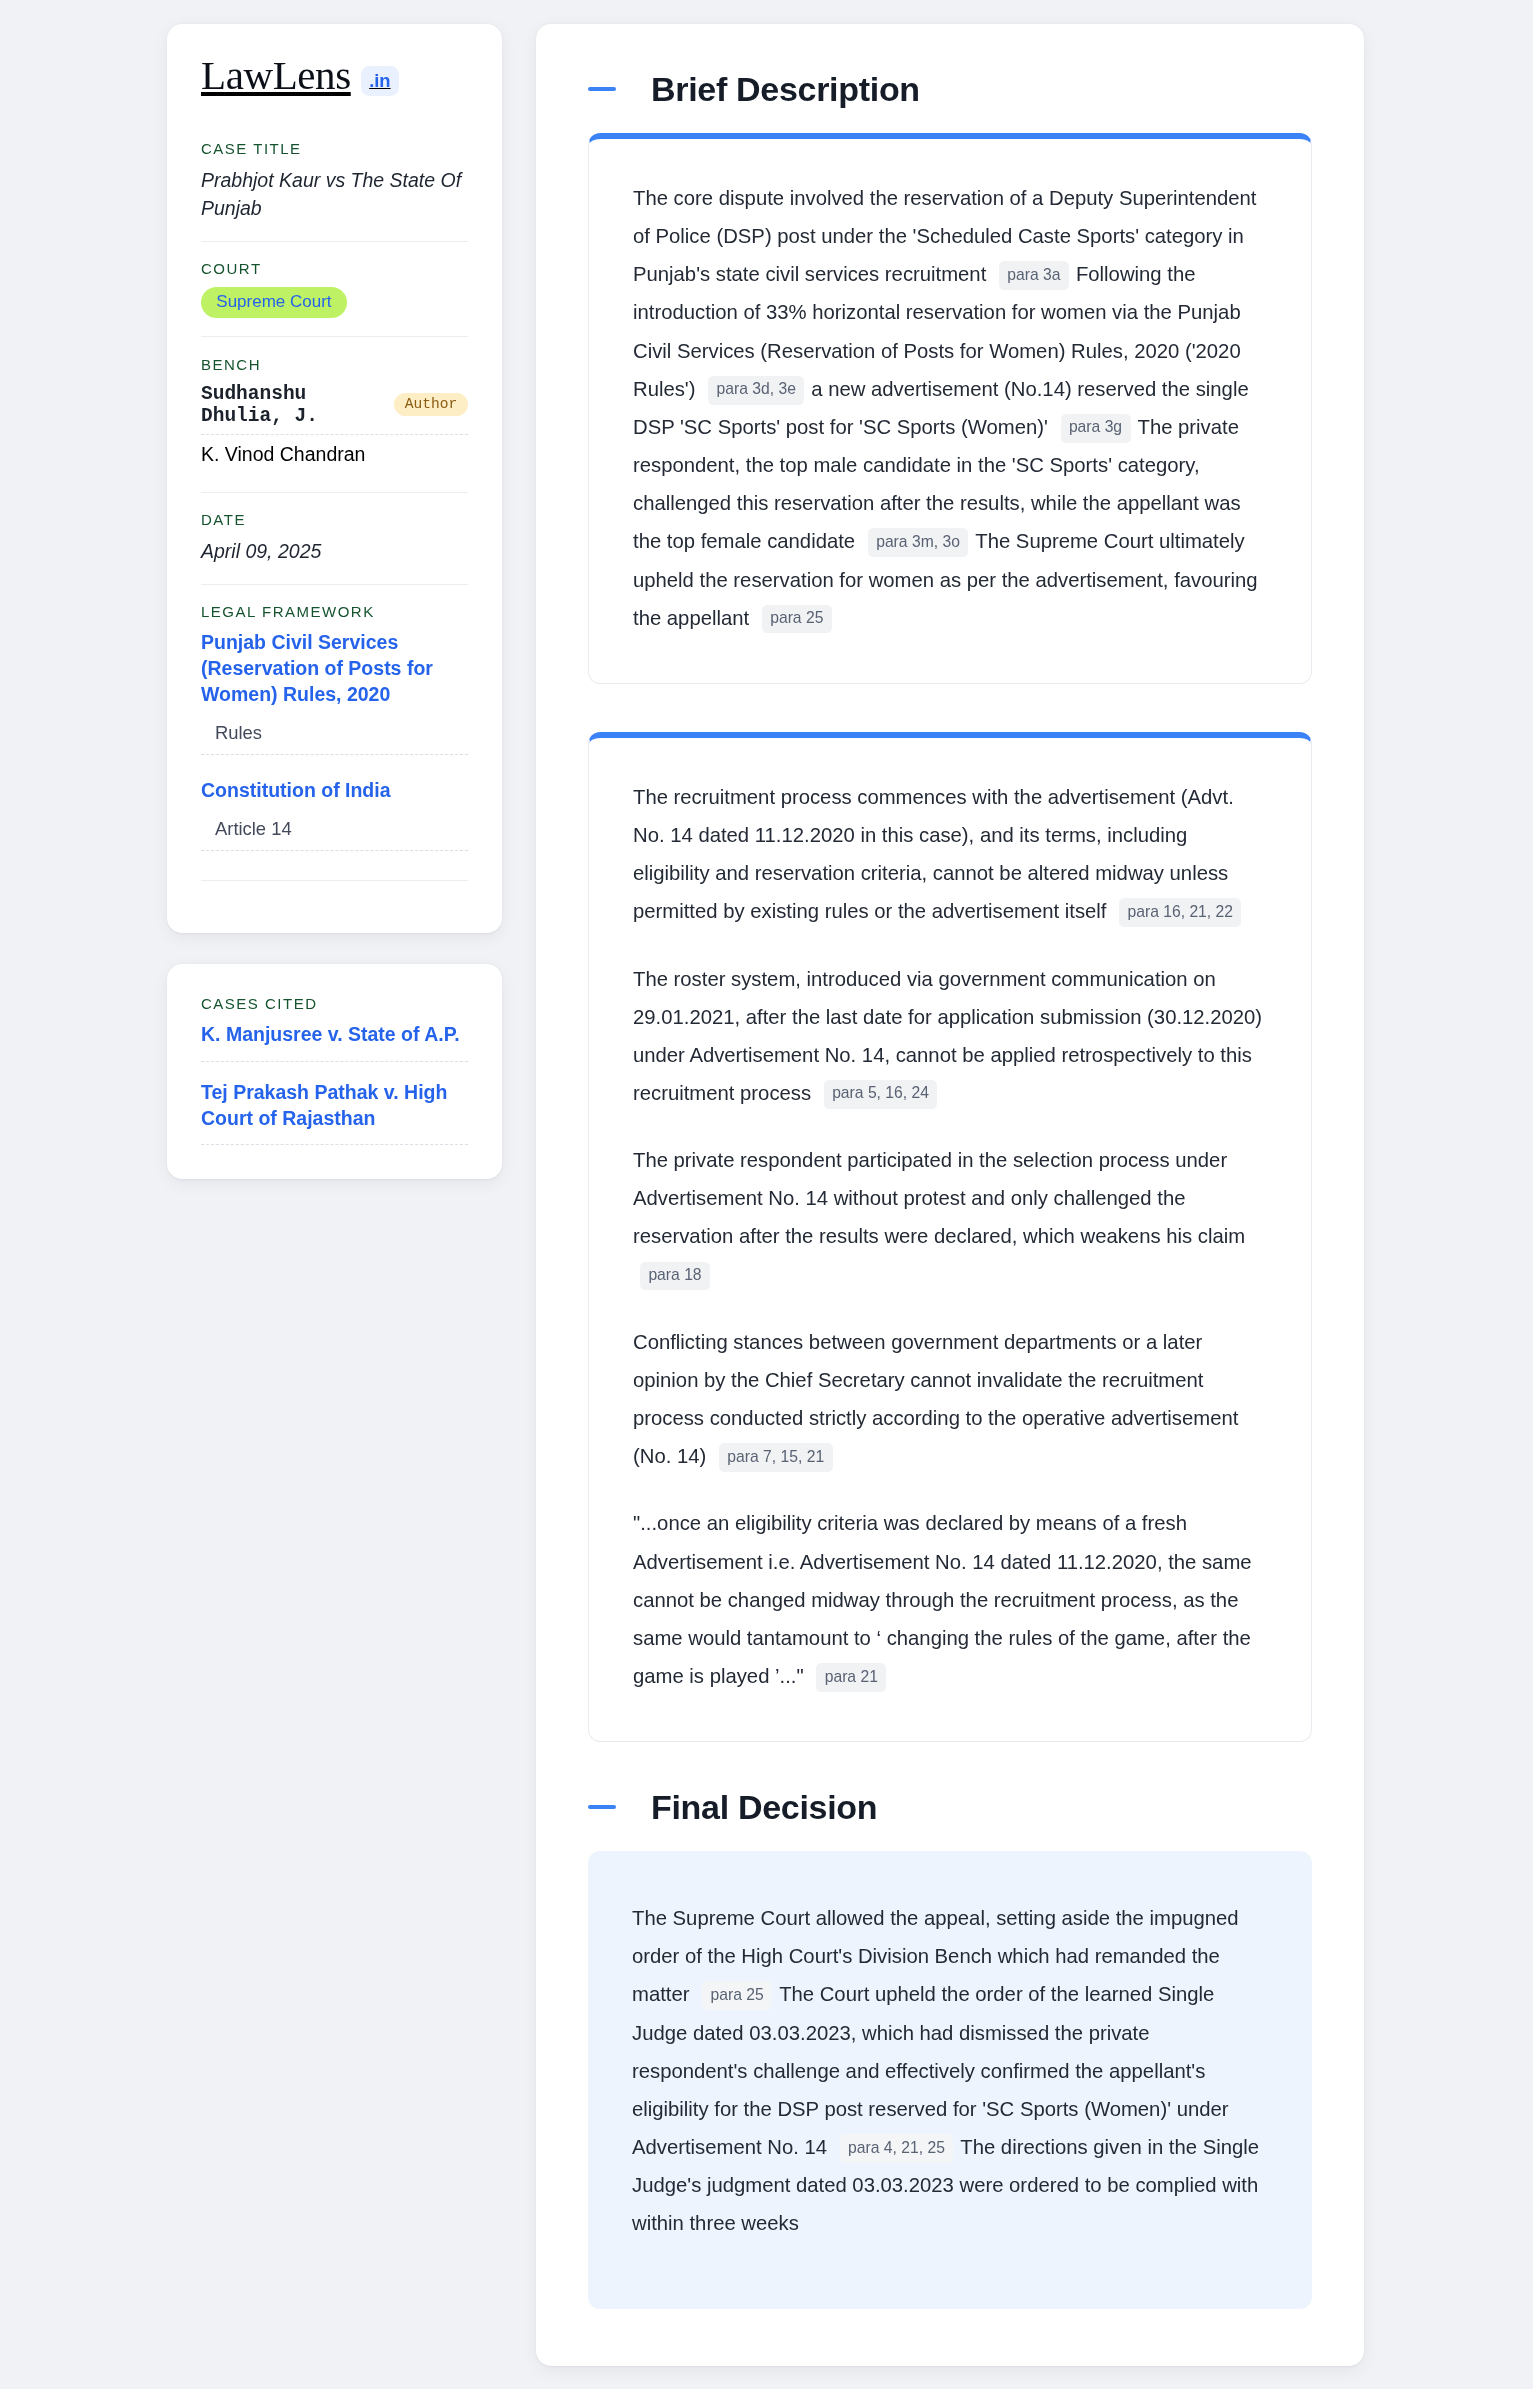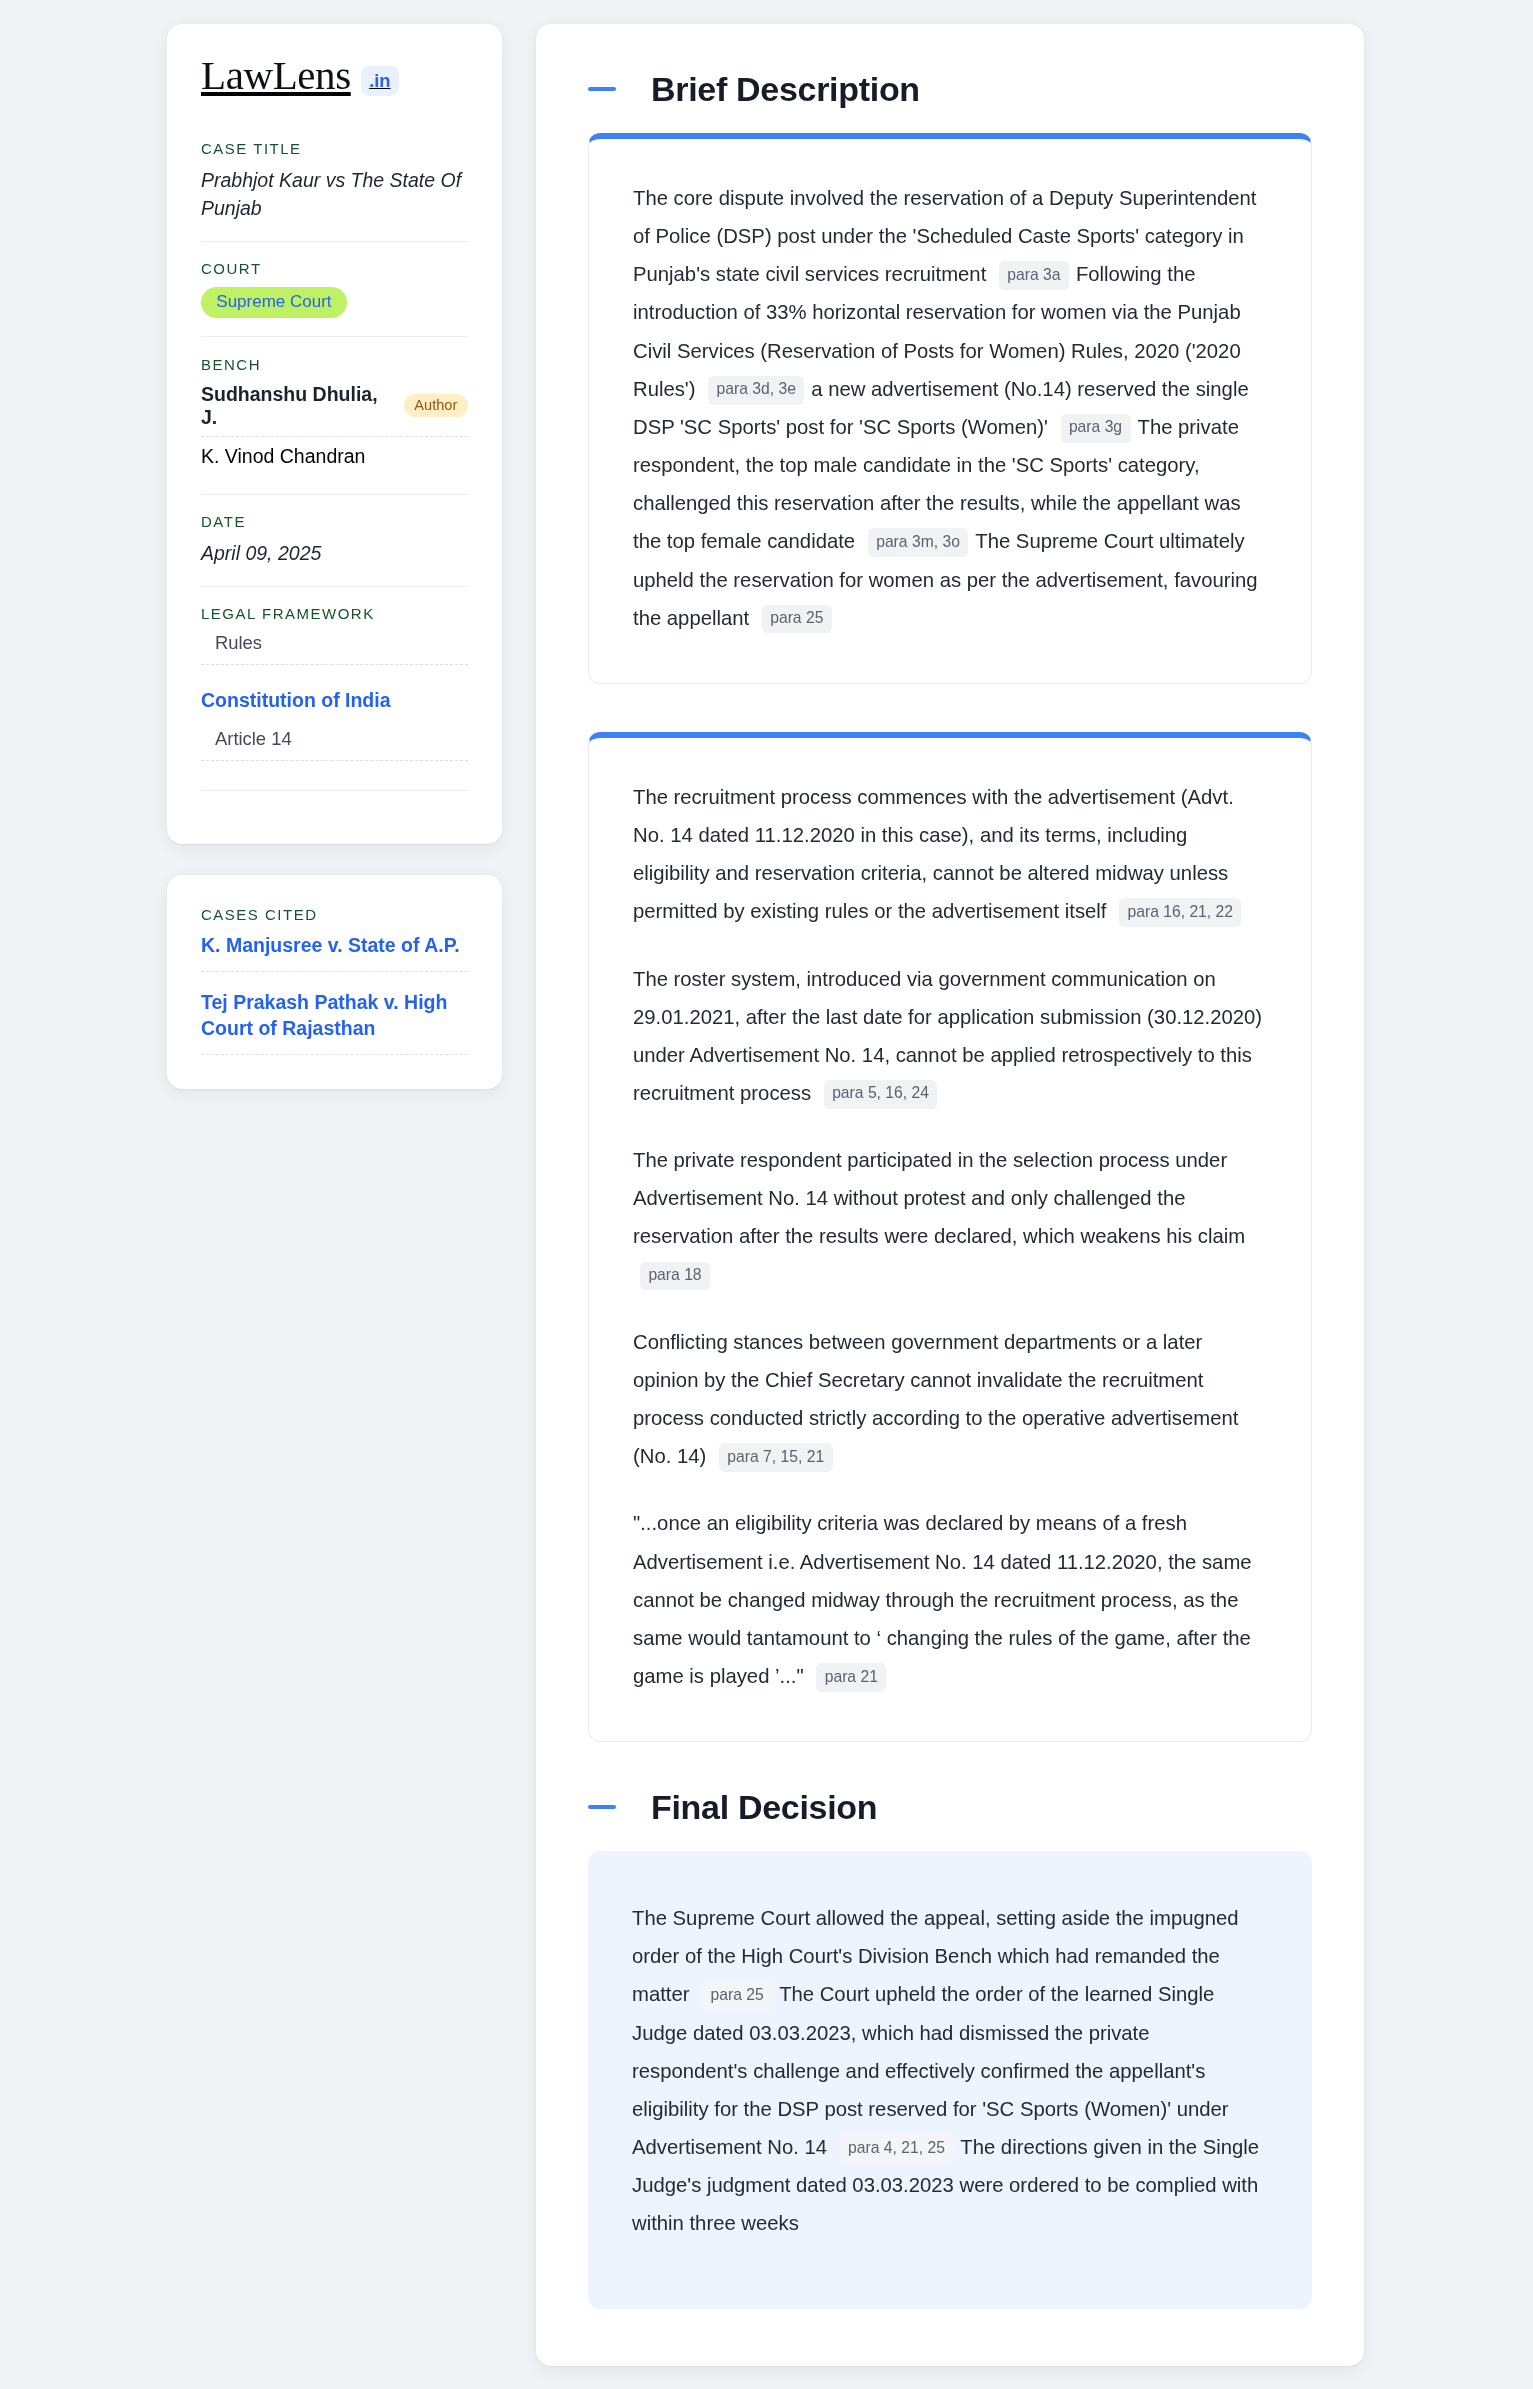--- a/index.html
+++ b/index.html
@@ -92,21 +92,21 @@
     border-radius: 766px;
     line-height: 1;
   }
 
   .judge-row {
     display: flex;
     align-items: center;
     gap: 12.3px;
     padding-bottom: 7px;
   }
-  .judge-row.first { border-bottom: 1.1px dashed #dcdfe6; margin-bottom: 8.4px; }
+  .judge-row.first { border-bottom: 1.1px dashed #dcdfe6; margin-bottom: 8.4px; font-family: Liberation Mono, monospace; }
   .judge-name { font-size: 19.5px; color: #1b222c; font-weight: 700; }
   .judge-name.plain { font-weight: 400; color: #000000; }
   .pill-author {
     background: #fdeec5;
     color: #8a5b12;
     font-size: 14.6px;
     padding: 3.8px 10.7px 4.6px 10.7px;
     border-radius: 766px;
     line-height: 1;
     font-weight: 400;
@@ -255,20 +255,21 @@
 
       <div class="meta-block">
         <div class="meta-label">DATE</div>
         <div class="meta-value">April 09, 2025</div>
       </div>
 
       <div class="meta-block">
         <div class="meta-label">LEGAL FRAMEWORK</div>
 
         <div class="fw-group">
+          <div class="fw-title">Punjab Civil Services (Reservation of Posts for Women) Rules, 2020</div>
           <div class="fw-sub">Rules</div>
         </div>
 
         <div class="fw-group">
           <div class="fw-title">Constitution of India</div>
           <div class="fw-sub">Article 14</div>
         </div>
 
         <div class="fw-bottom-rule"></div>
       </div>

